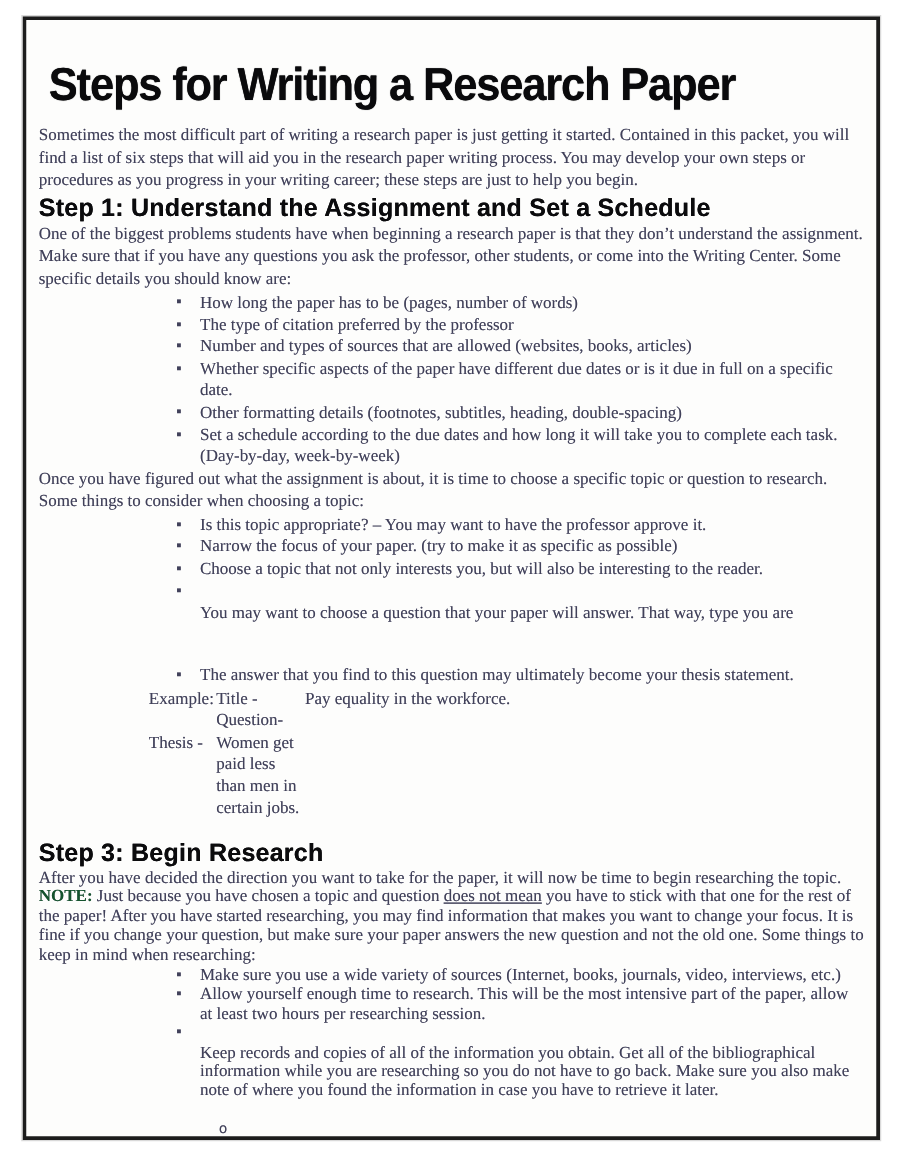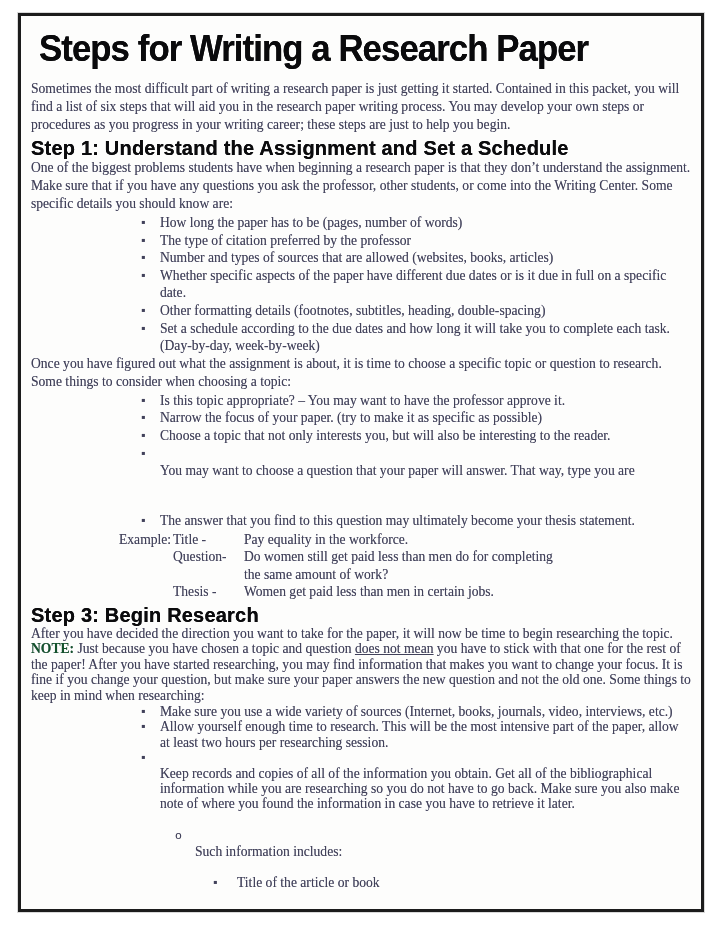--- a/index.html
+++ b/index.html
@@ -10,21 +10,21 @@
     position:relative;
     overflow:hidden;
   }
   .page {
     position:absolute; left:18px; top:13px;
     width:686px; height:899px;
     box-sizing:border-box;
     border:3px solid #1c1c1c;
     outline:1px solid #d9d9d9;
     background:#fdfdfc;
-    padding:12px 10px 0 10px;
+    padding:31px 10px 0 10px;
     overflow:hidden;
   }
   .title {
     font-family:"Liberation Sans", sans-serif;
     font-weight:700;
     font-size:37px;
     line-height:42px;
     letter-spacing:-1px;
     color:#0a0a0c;
     margin:0 0 10px 8px;
@@ -45,21 +45,21 @@
     font-weight:700;
     font-size:20px;
     line-height:17px;
     color:#0b0b0d;
     letter-spacing:0.2px;
     margin:0 0 2px 0;
     text-shadow:0 0 0.5px #0b0b0d;
   }
   .head-s1 { margin-top:6px; }
   .head-s2 { margin-top:3px; }
-  .head-s3 { margin-top:6px; }
+  .head-s3 { margin-top:20px; }
   ul { list-style:none; margin:1px 0 0 0; padding:0; }
   ul.l1 { padding-left:110px; }
   li { display:flex; align-items:flex-start; }
   .mk  { flex:0 0 19px; font-size:12px; line-height:inherit; }
   .mk2 { flex:0 0 20px; font-family:"Liberation Mono", monospace; font-size:11.5px; line-height:inherit; }
   .mk3 { flex:0 0 24px; font-size:12px; line-height:inherit; }
   .txt { flex:1; white-space:pre-line; }
   ul.l1.s1, ul.l1.s2 { line-height:17.6px; }
   ul.l2 { padding-left:15px; }
   ul.l3 { padding-left:18px; }
@@ -146,22 +146,20 @@
       <span class="mk">▪</span>
       <div class="txt">The answer that you find to this question may ultimately become your thesis statement.</div>
     </li>
   </ul>
   <div class="example">
     <div class="lbl">Example:</div>
     <div>Title -</div>
     <div class="txt">Pay equality in the workforce.</div>
     <div></div>
     <div>Question-</div>
-    <div class="txt">Do women still get paid less than men do for completing
-the same amount of work?</div>
     <div></div>
     <div>Thesis -</div>
     <div class="txt">Women get paid less than men in certain jobs.</div>
   </div>
 
   <h2 class="s-head head-s3">Step 3: Begin Research</h2>
   <p class="body-text s3-text">
     <span>After you have decided the direction you want to take for the paper, it will now be time to begin researching the topic. </span><b class="note">NOTE:</b><span> Just because you have chosen a topic and question </span><span class="u">does not mean</span><span> you have to stick with that one for the rest of the paper! After you have started researching, you may find information that makes you want to change your focus. It is fine if you change your question, but make sure your paper answers the new question and not the old one. Some things to keep in mind when researching:</span>
   </p>
   <ul class="l1 s3l body-text s3-text">

